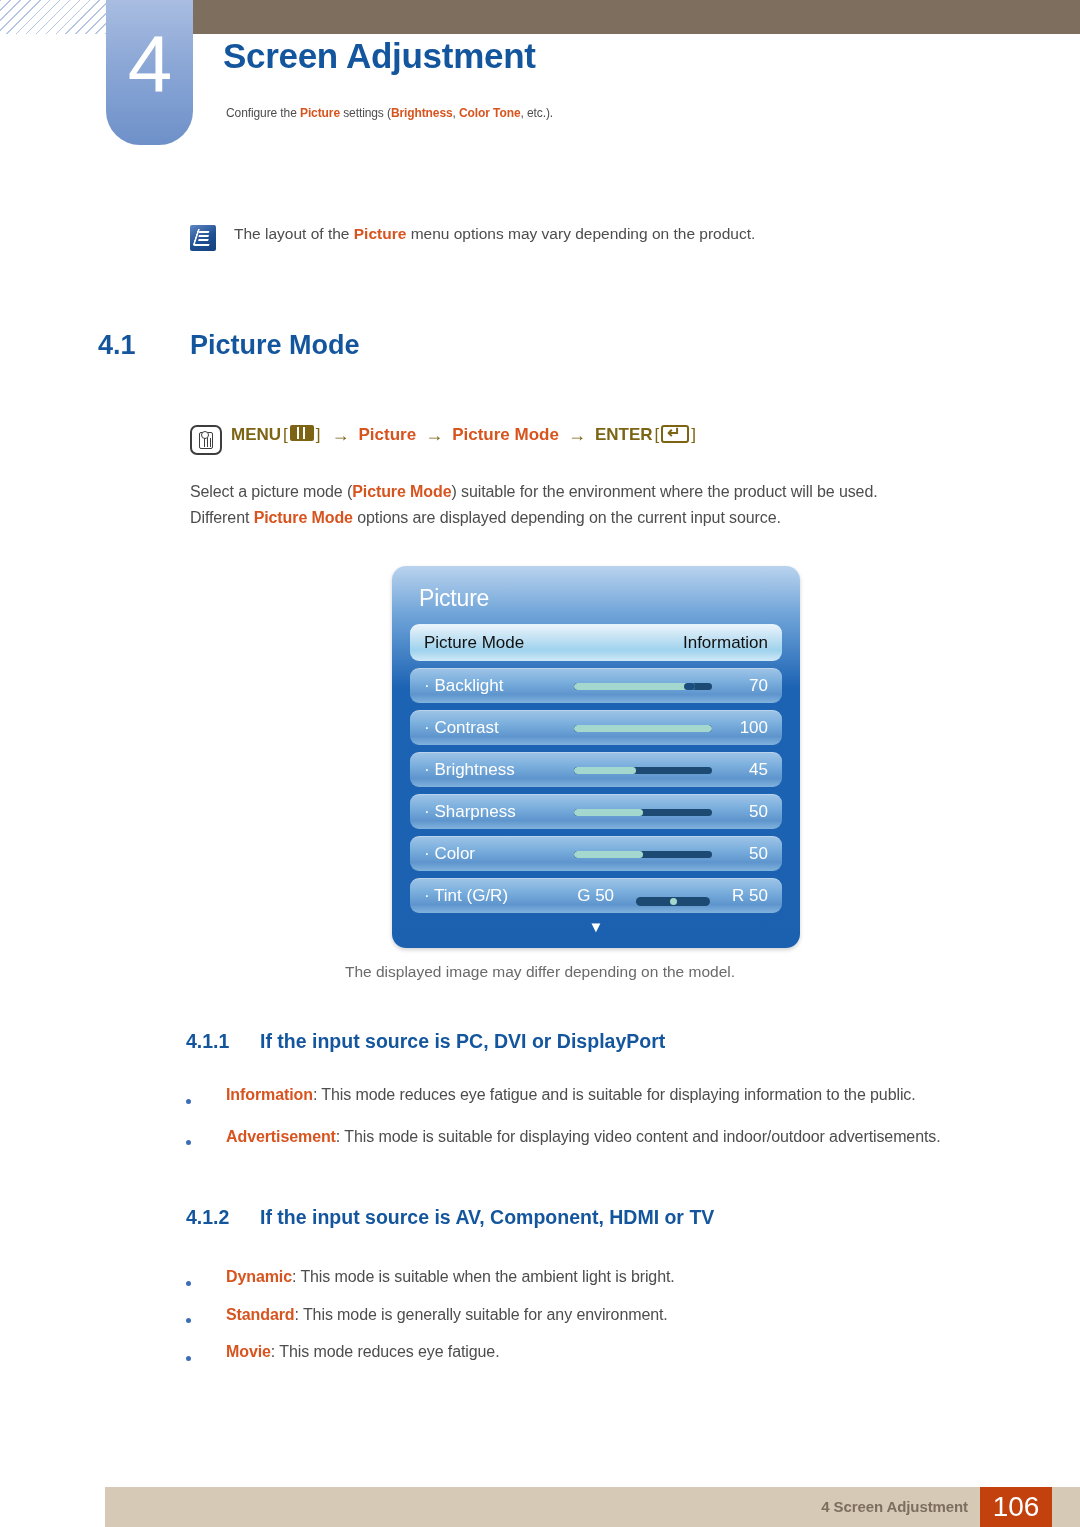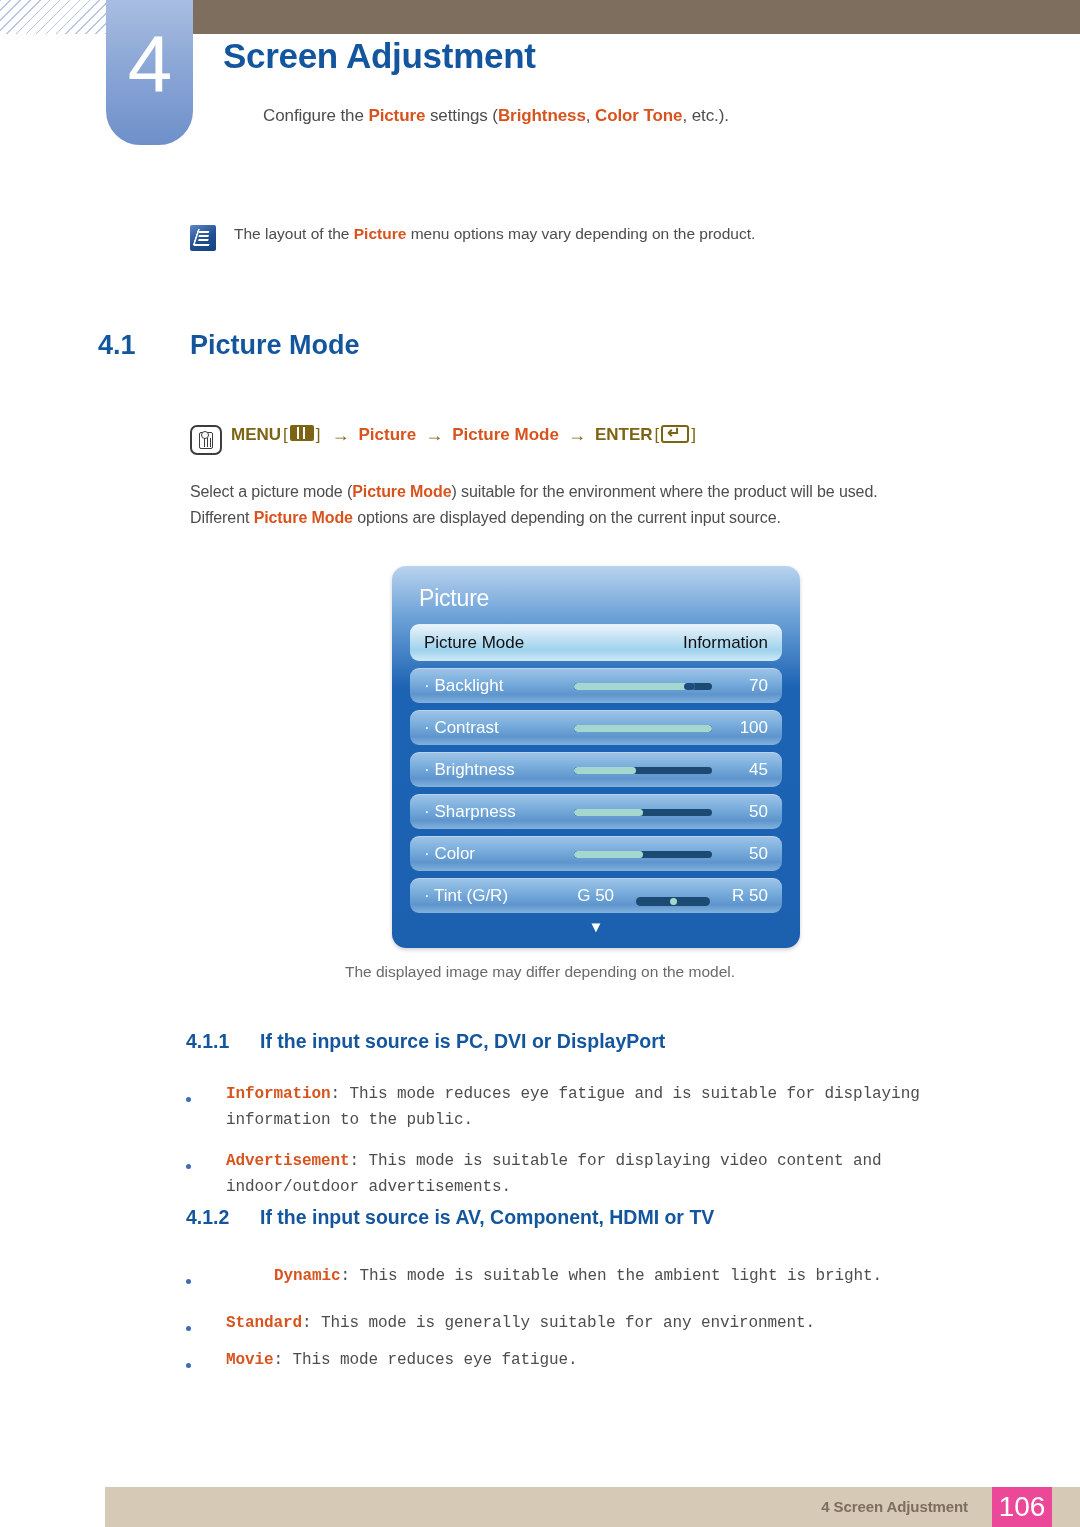--- a/index.html
+++ b/index.html
@@ -38,21 +38,21 @@
     position: absolute; left: 223px; top: 36px;
     font-size: 35px; font-weight: bold; color: #14569e; letter-spacing: -.3px;
   }
   .chapter-sub {
     position: absolute; left: 226px; top: 106px;
     font-size: 16px; color: #4d4d4d; letter-spacing: -.1px;
   }
 
   
   .kw { color: #d8541f; font-weight: bold; }
-  .body-txt { font-size: 17px; color: #4d4d4d; letter-spacing: -.1px; margin-left: 37px; }
+  .body-txt { font-size: 12px; color: #4d4d4d; letter-spacing: -.1px; }
 
   
   .note {
     position: absolute; left: 190px; top: 224px; right: 60px;
     display: flex; align-items: flex-start; gap: 18px;
   }
   .note-icon {
     width: 26px; height: 26px; flex: 0 0 26px; margin-top: 1px;
     border-radius: 2px;
     background: linear-gradient(150deg, #5e86c4 0%, #1f4f92 55%, #14417f 100%);
@@ -186,43 +186,43 @@
     text-align: center; font-size: 15.5px; color: #6a6a6a;
   }
 
   
   .sub-head {
     position: absolute; left: 186px;
     display: flex; color: #14569e; font-size: 19.5px; font-weight: bold;
   }
   .sub-head .n { width: 74px; flex: 0 0 74px; }
   .bullets { position: absolute; left: 186px; right: 58px; }
-  .blt { display: flex; align-items: flex-start; margin-bottom: 16px; font-family: Liberation Mono, monospace; }
+  .blt { display: flex; align-items: flex-end; margin-bottom: 16px; }
   .blt .dot {
     flex: 0 0 40px; padding-top: 7px;
   }
   .blt .dot span {
     display: inline-block; width: 5px; height: 5px; border-radius: 50%;
     background: #3c6db5;
   }
   .blt .txt { font-size: 16px; color: #4d4d4d; line-height: 1.6; letter-spacing: -.1px; }
 
   
   .footer {
     position: absolute; left: 105px; top: 1487px; right: 0; height: 40px;
     background: #d6c9b6;
     padding-left: 17px;
   }
   .footer-txt {
     position: absolute; right: 112px; top: 11px;
     font-size: 15px; font-weight: bold; color: #7d6e5e; letter-spacing: -.1px;
   }
   .footer-page {
-    position: absolute; right: 28px; top: 0; width: 60px; height: 40px;
-    background: #ec4899; color: #ffffff;
+    position: absolute; right: 28px; top: 0; width: 72px; height: 40px;
+    background: #c2410c; color: #ffffff;
     font-size: 28px; display: flex; align-items: center; justify-content: center;
   }
 </style>
 </head>
 <body>
 
 <div class="page">
 
   <div class="hdr-stripes"></div>
   <div class="hdr-bar"></div>
@@ -346,21 +346,21 @@
         <div class="blt">
           <div class="dot"><span></span></div>
           <div class="txt"><span class="kw">Advertisement</span><span>: This mode is suitable for displaying video content and indoor/outdoor advertisements.</span></div>
         </div>
       </div>
       <div class="sub-head" style="top: 1206px;">
         <div class="n">4.1.2</div>
         <div>If the input source is AV, Component, HDMI or TV</div>
       </div>
       <div class="bullets" style="top: 1258px; margin-top: 6px;">
-        <div class="blt" style="margin-bottom: 21px; gap: 48px;">
+        <div class="blt" style="margin-bottom: 12px;">
           <div class="dot"><span></span></div>
           <div class="txt"><span class="kw">Dynamic</span><span>: This mode is suitable when the ambient light is bright.</span></div>
         </div>
         <div class="blt" style="margin-bottom: 12px;">
           <div class="dot"><span></span></div>
           <div class="txt"><span class="kw">Standard</span><span>: This mode is generally suitable for any environment.</span></div>
         </div>
         <div class="blt" style="margin-bottom: 12px;">
           <div class="dot"><span></span></div>
           <div class="txt"><span class="kw">Movie</span><span>: This mode reduces eye fatigue.</span></div>

